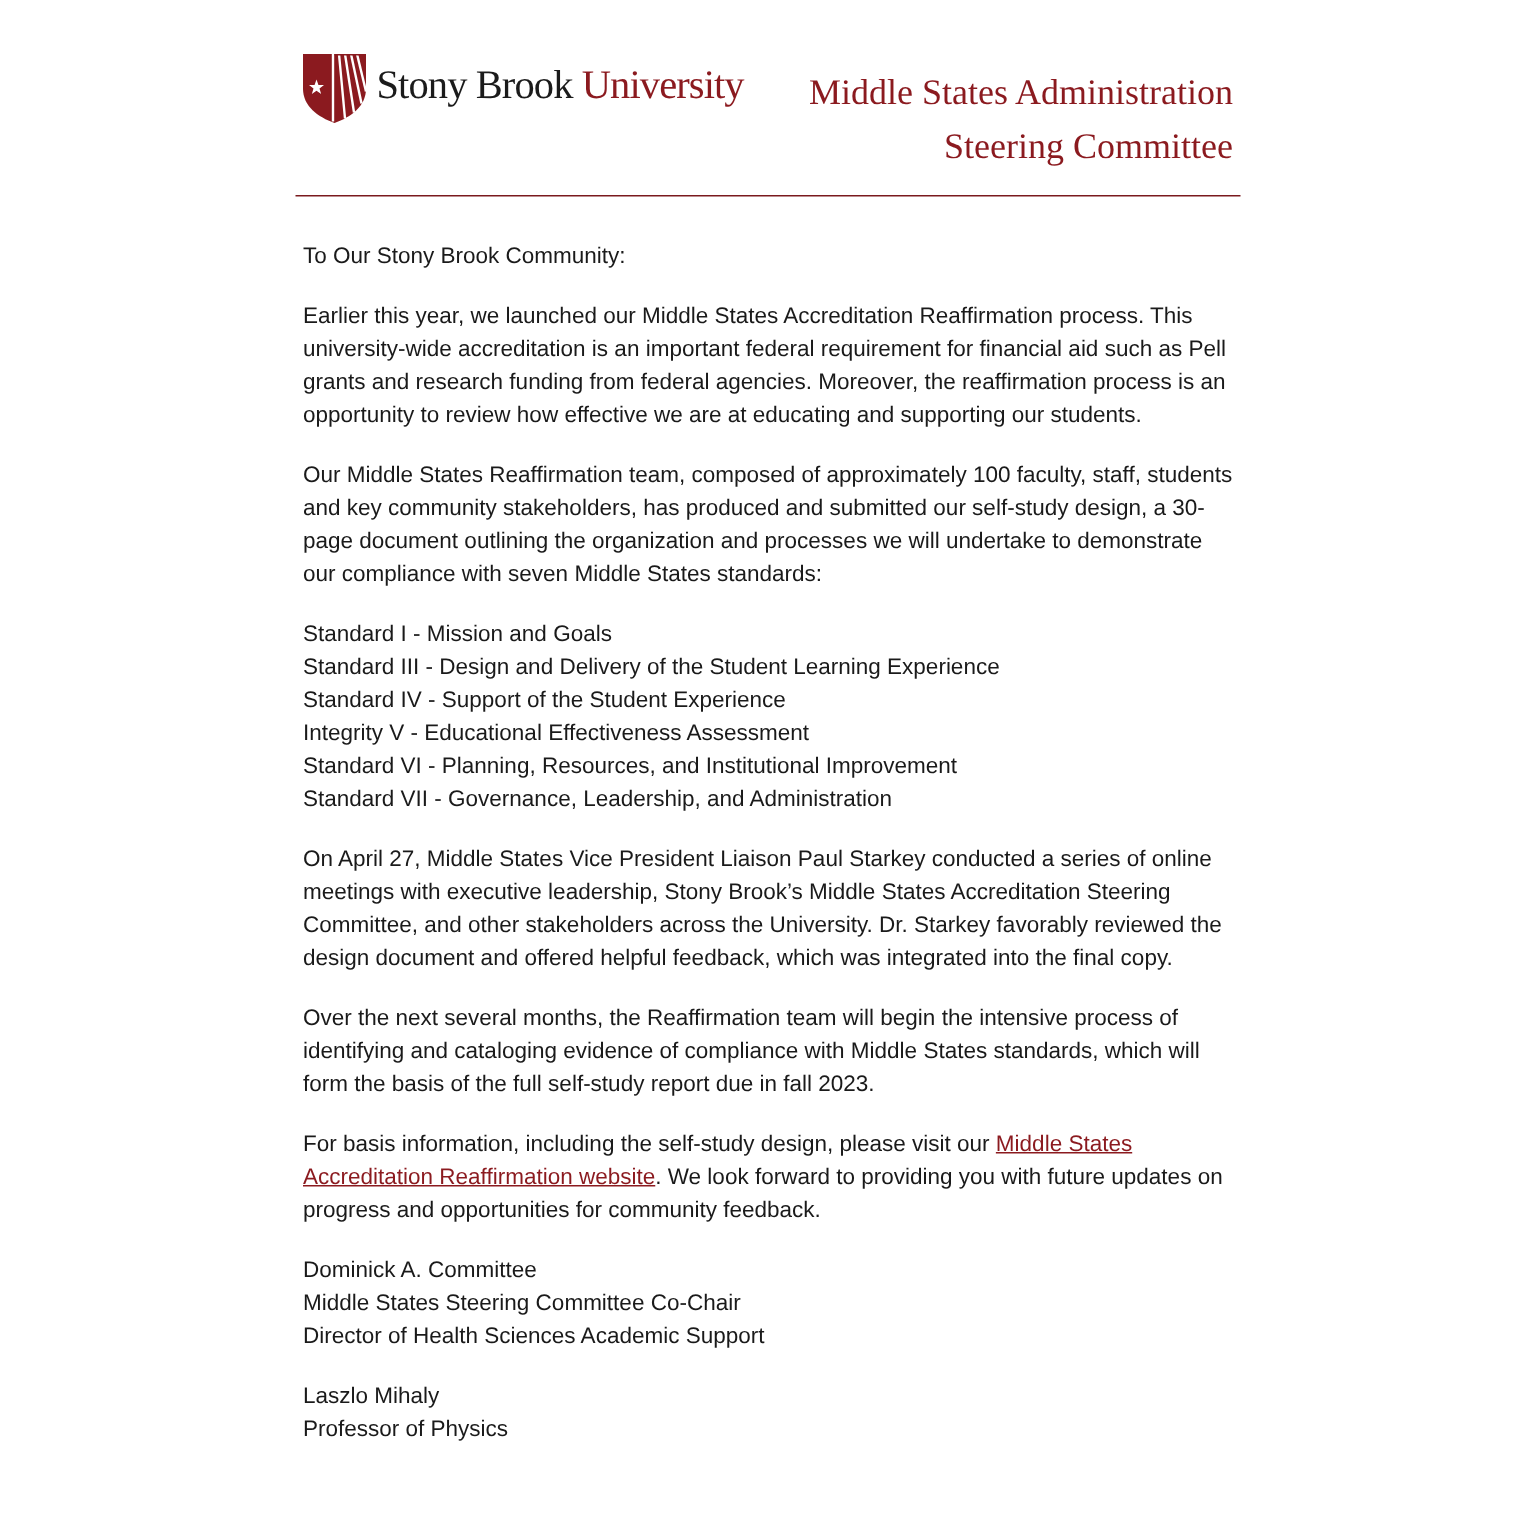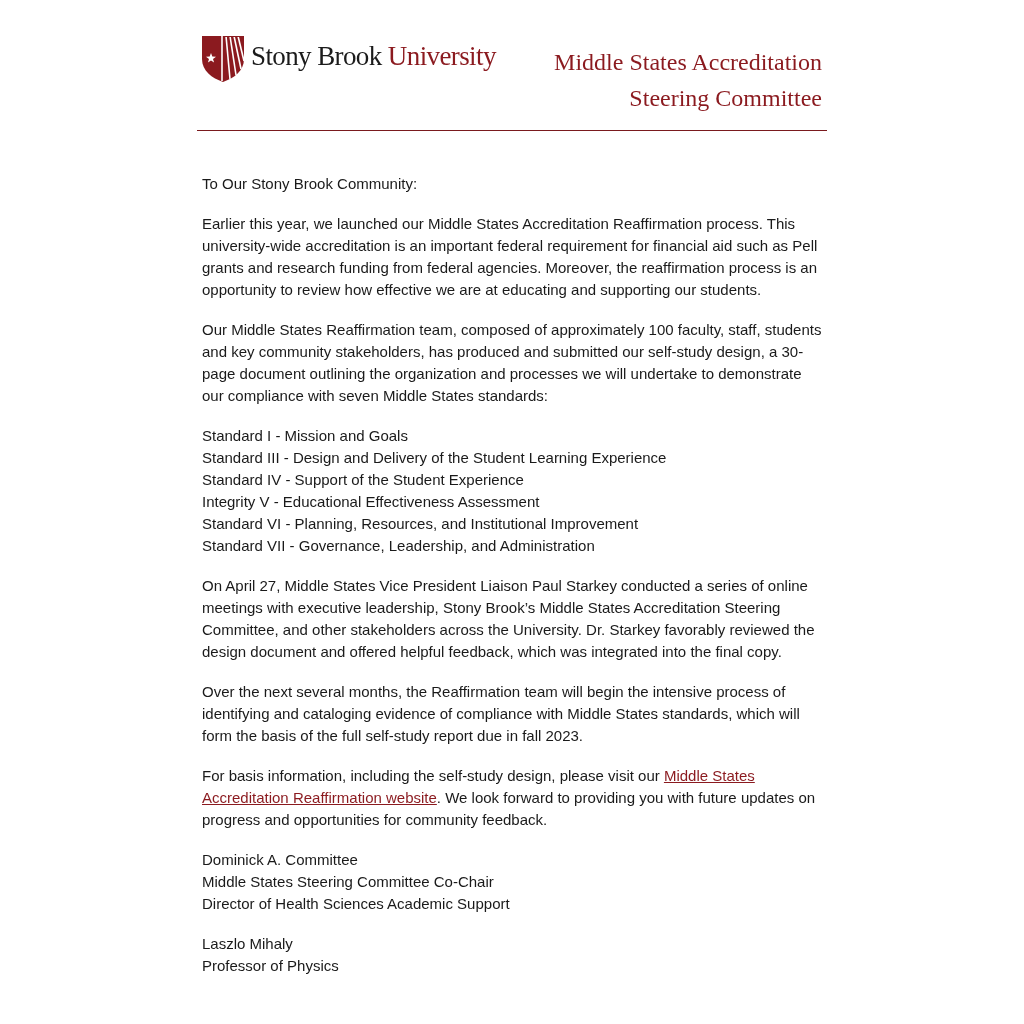--- a/index.html
+++ b/index.html
@@ -72,21 +72,21 @@
   .content {
     position: absolute;
     left: 202px;
     top: 156px;
     width: 622px;
     font-size: 15px;
     line-height: 22px;
     color: #1a1a1a;
   }
   .content p {
-    margin: 17px 0 18px 0;
+    margin: 4px 0 18px 0;
   }
   a.link {
     color: #8b1a1f;
     text-decoration: underline;
   }
 </style>
 </head>
 <body>
 
 <div class="page">
@@ -101,21 +101,21 @@
           <line x1="29" y1="3" x2="35" y2="42"></line>
           <line x1="33" y1="3" x2="40" y2="36"></line>
           <line x1="37" y1="3" x2="43" y2="28"></line>
         </g>
         <rect x="22" y="3" width="21" height="1" fill="#8b1a1f"></rect>
         <polygon points="10,20 11.3,23.6 15,23.7 12,26 13.1,29.6 10,27.5 6.9,29.6 8,26 5,23.7 8.7,23.6" fill="#ffffff"></polygon>
       </svg>
       <span class="logo-text"><span class="sb">Stony Brook</span> <span class="univ">University</span></span>
     </div>
     <div class="committee">
-      <div>Middle States Accreditation</div>
+      <div>Middle States Administration</div>
       <div>Steering Committee</div>
     </div>
   </div>
 
   <div class="rule"></div>
 
   <div class="content">
     <p>To Our Stony Brook Community:</p>
     <p>Earlier this year, we launched our Middle States Accreditation Reaffirmation process. This university-wide accreditation is an important federal requirement for financial aid such as Pell grants and research funding from federal agencies. Moreover, the reaffirmation process is an opportunity to review how effective we are at educating and supporting our students.</p>
     <p>Our Middle States Reaffirmation team, composed of approximately 100 faculty, staff, students and key community stakeholders, has produced and submitted our self-study design, a 30-page document outlining the organization and processes we will undertake to demonstrate our compliance with seven Middle States standards:</p>

